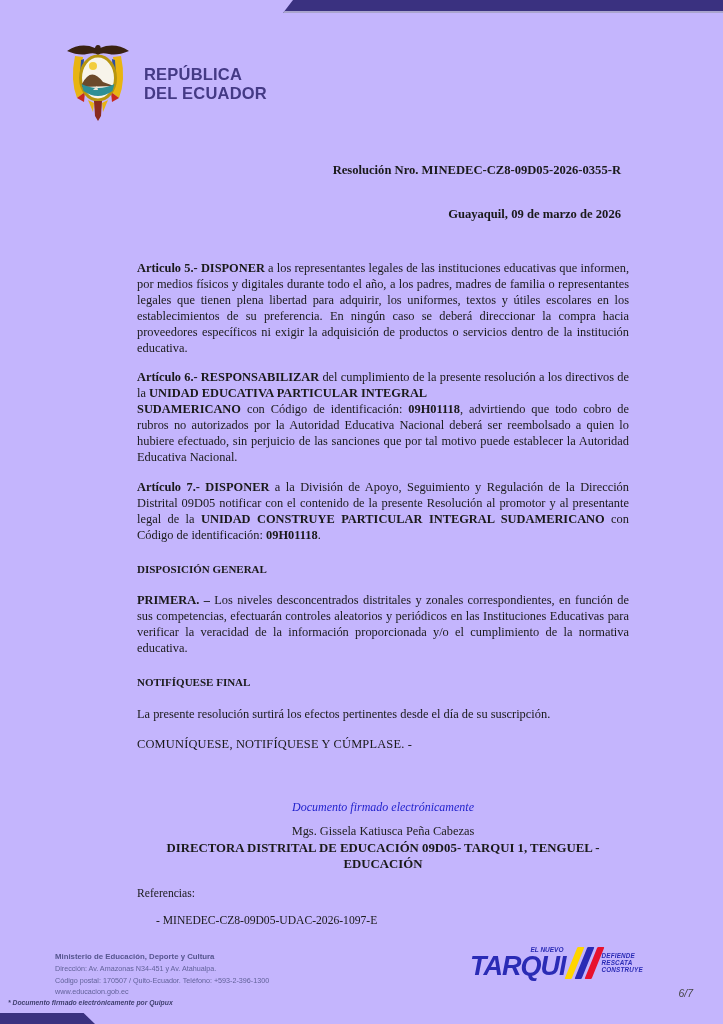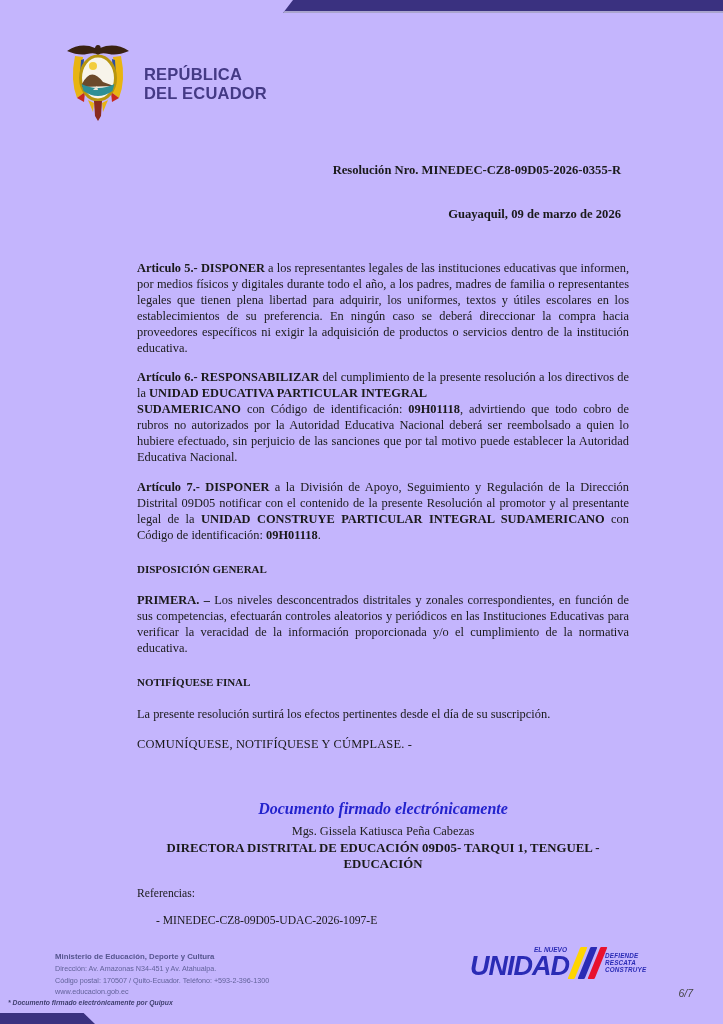--- a/index.html
+++ b/index.html
@@ -25,21 +25,21 @@
   .res-head { position:absolute; left:137px; width:484px; text-align:right; font-weight:bold; font-size:12.6px; }
   .res-no   { top:163px; }
   .res-date { top:197px;margin-top:10px; }
   
   .content { position:absolute; left:137px; top:261px; width:492px; font-size:12.4px; line-height:15.9px; }
   .content p { text-align:justify; margin-bottom:14px; }
   .content h3 { font-size:11px; font-weight:bold; margin:18px 0 16px 0; }
   .closing { letter-spacing:.2px; }
   
   .sig { position:absolute; left:137px; width:492px; text-align:center; }
-  .sig-note  { top:800px; color:#2323cd; font-weight:bold; font-style:italic; font-size:16px; }
+  .sig-note  { top:800px; color:#2323cd; font-weight:normal; font-style:italic; font-size:12px; }
   .sig-name  { top:824px; font-size:12.4px; color:#222;text-align:center; }
   .sig-title { top:840px; font-weight:bold; font-size:12.8px; line-height:16px; }
   .refs-label { position:absolute; left:137px; top:887px; font-size:11.6px; }
   .refs-item  { position:absolute; left:156px; top:902px; font-size:11.6px;margin-top:12px; }
   
   .footer-info {
     position:absolute; left:55px; top:951px; font-family:"Liberation Sans", sans-serif;
     font-size:7.2px; line-height:11.8px; color:#62629a;
   }
   .footer-info .min { font-weight:bold; font-size:7.8px; color:#55558e; }
@@ -119,21 +119,21 @@
     <div class="min">Ministerio de Educación, Deporte y Cultura</div>
     <div>Dirección: Av. Amazonas N34-451 y Av. Atahualpa.</div>
     <div>Código postal: 170507 / Quito-Ecuador. Teléfono: +593-2-396-1300</div>
     <div>www.educacion.gob.ec</div>
   </div>
   <div class="quipux-note">* Documento firmado electrónicamente por Quipux</div>
 
   <div class="brand">
     <div class="brand-left">
       <div class="brand-top">EL NUEVO</div>
-      <div class="brand-main">UNIDAD</div>
+      <div class="brand-main">TARQUI</div>
     </div>
     <div class="stripes">
       <div class="stripe" style="background:#ffd500;"></div>
       <div class="stripe" style="background:#2a2bb5;"></div>
       <div class="stripe" style="background:#e8112d;"></div>
     </div>
     <div class="brand-tag">
       <span>DEFIENDE</span>
       <span>RESCATA</span>
       <span>CONSTRUYE</span>

